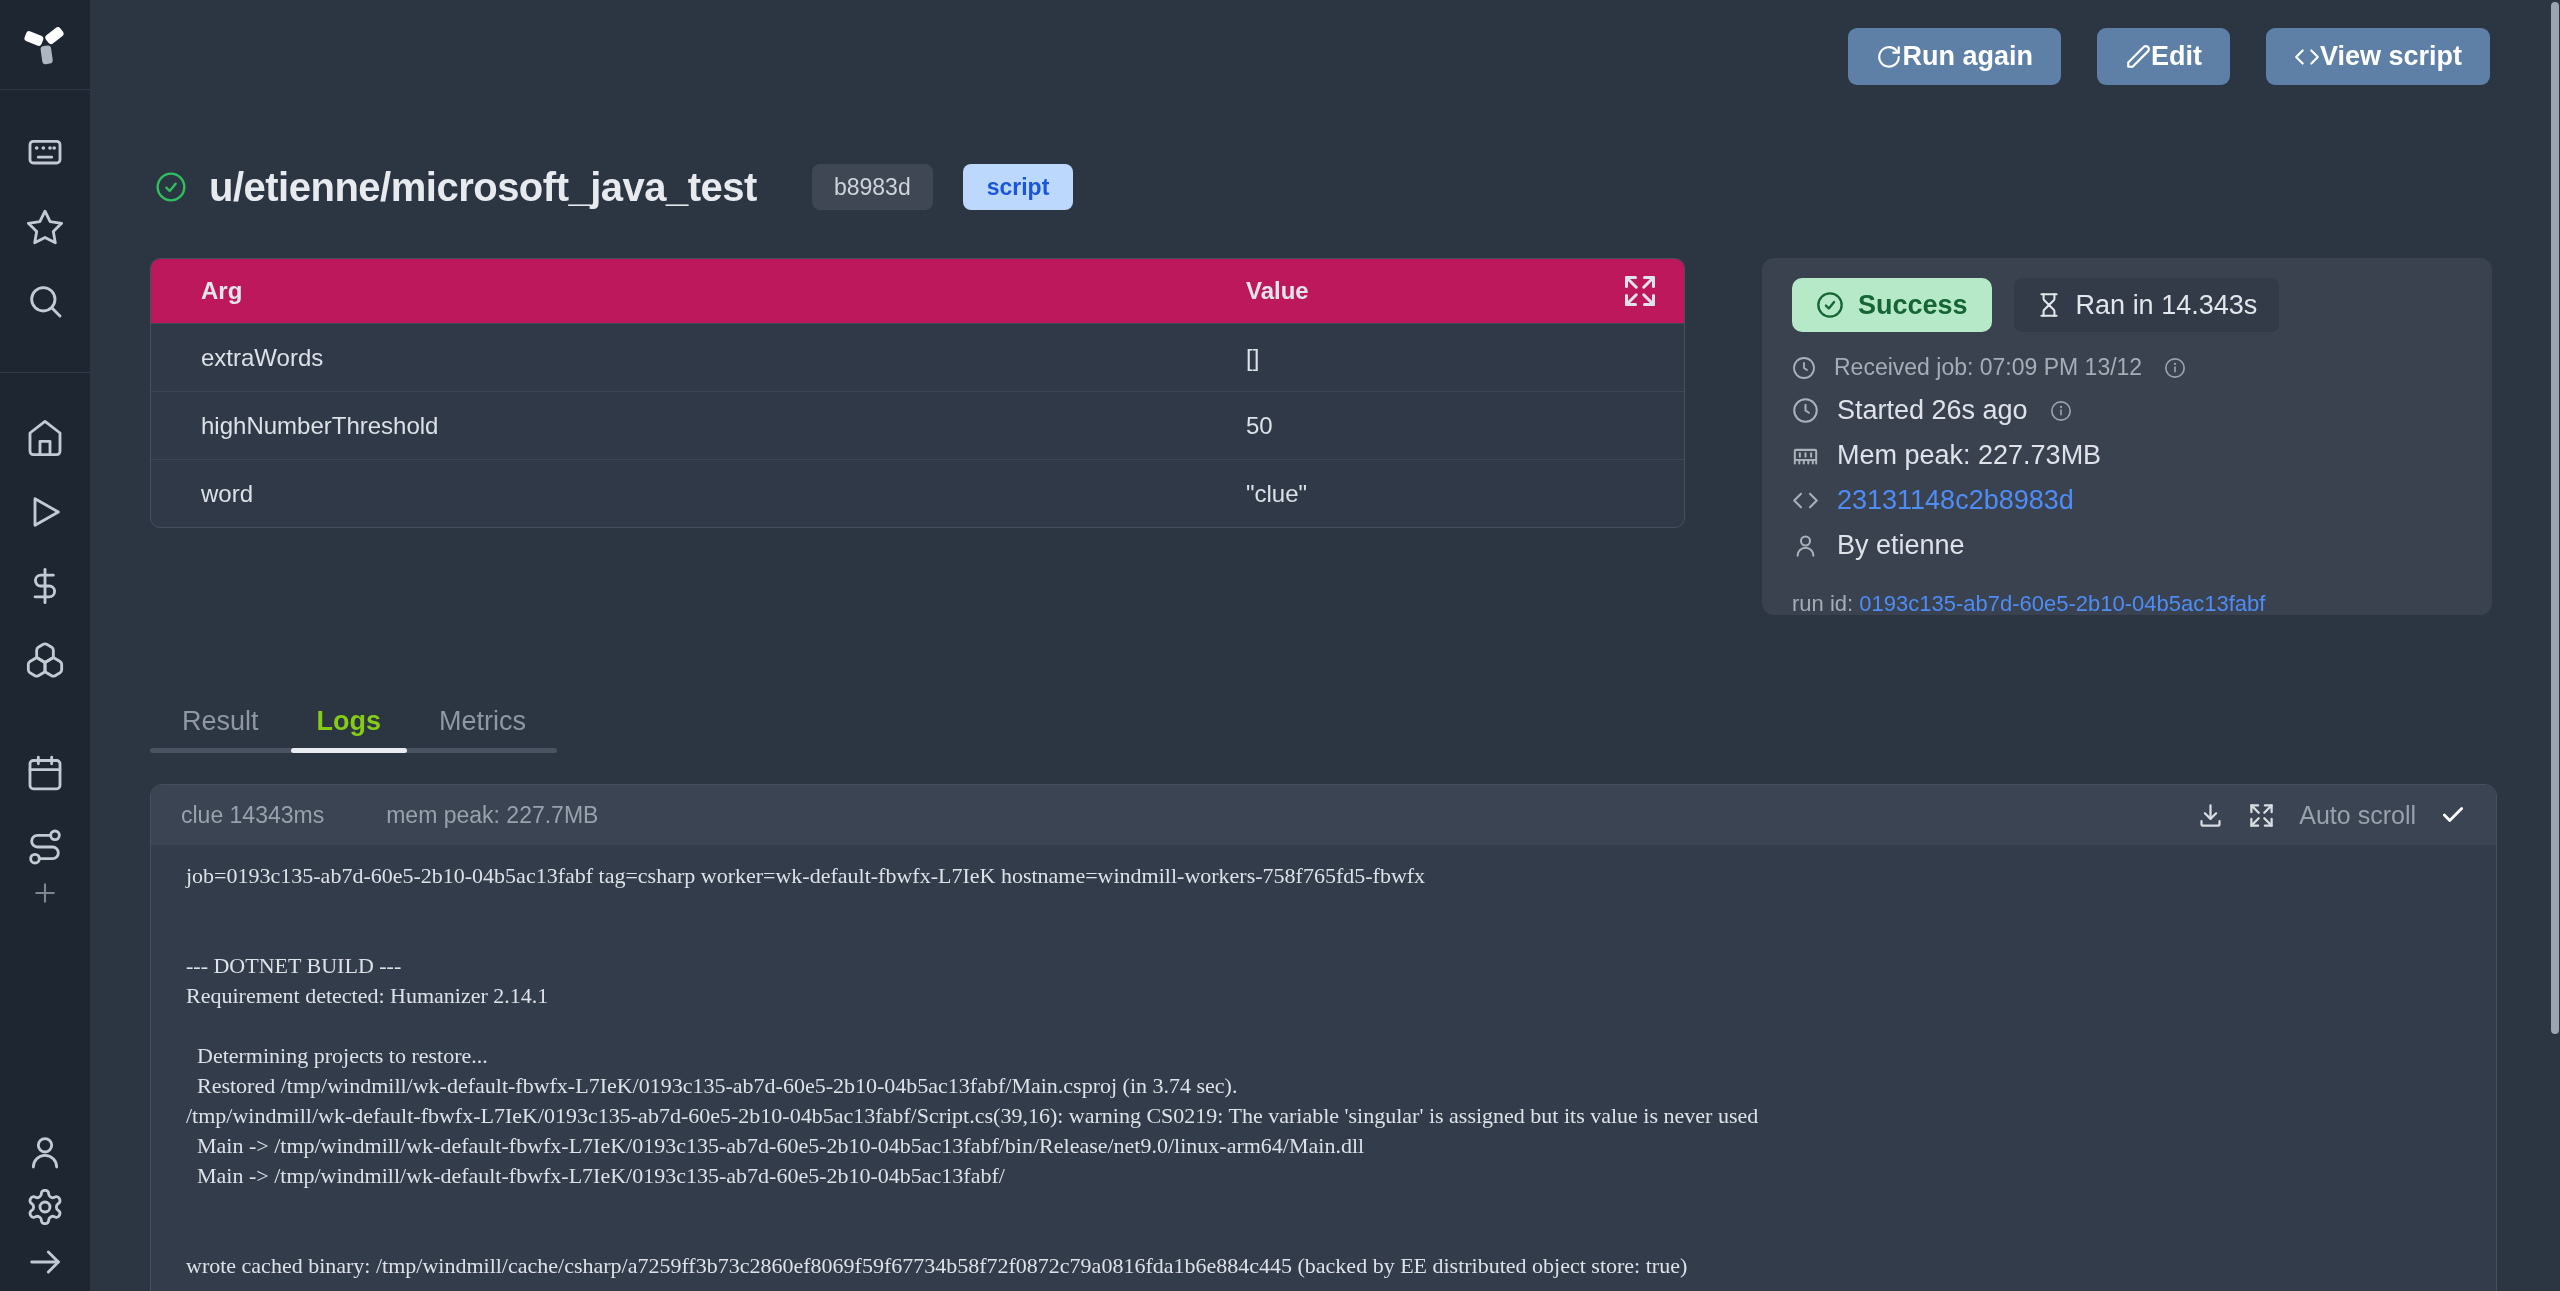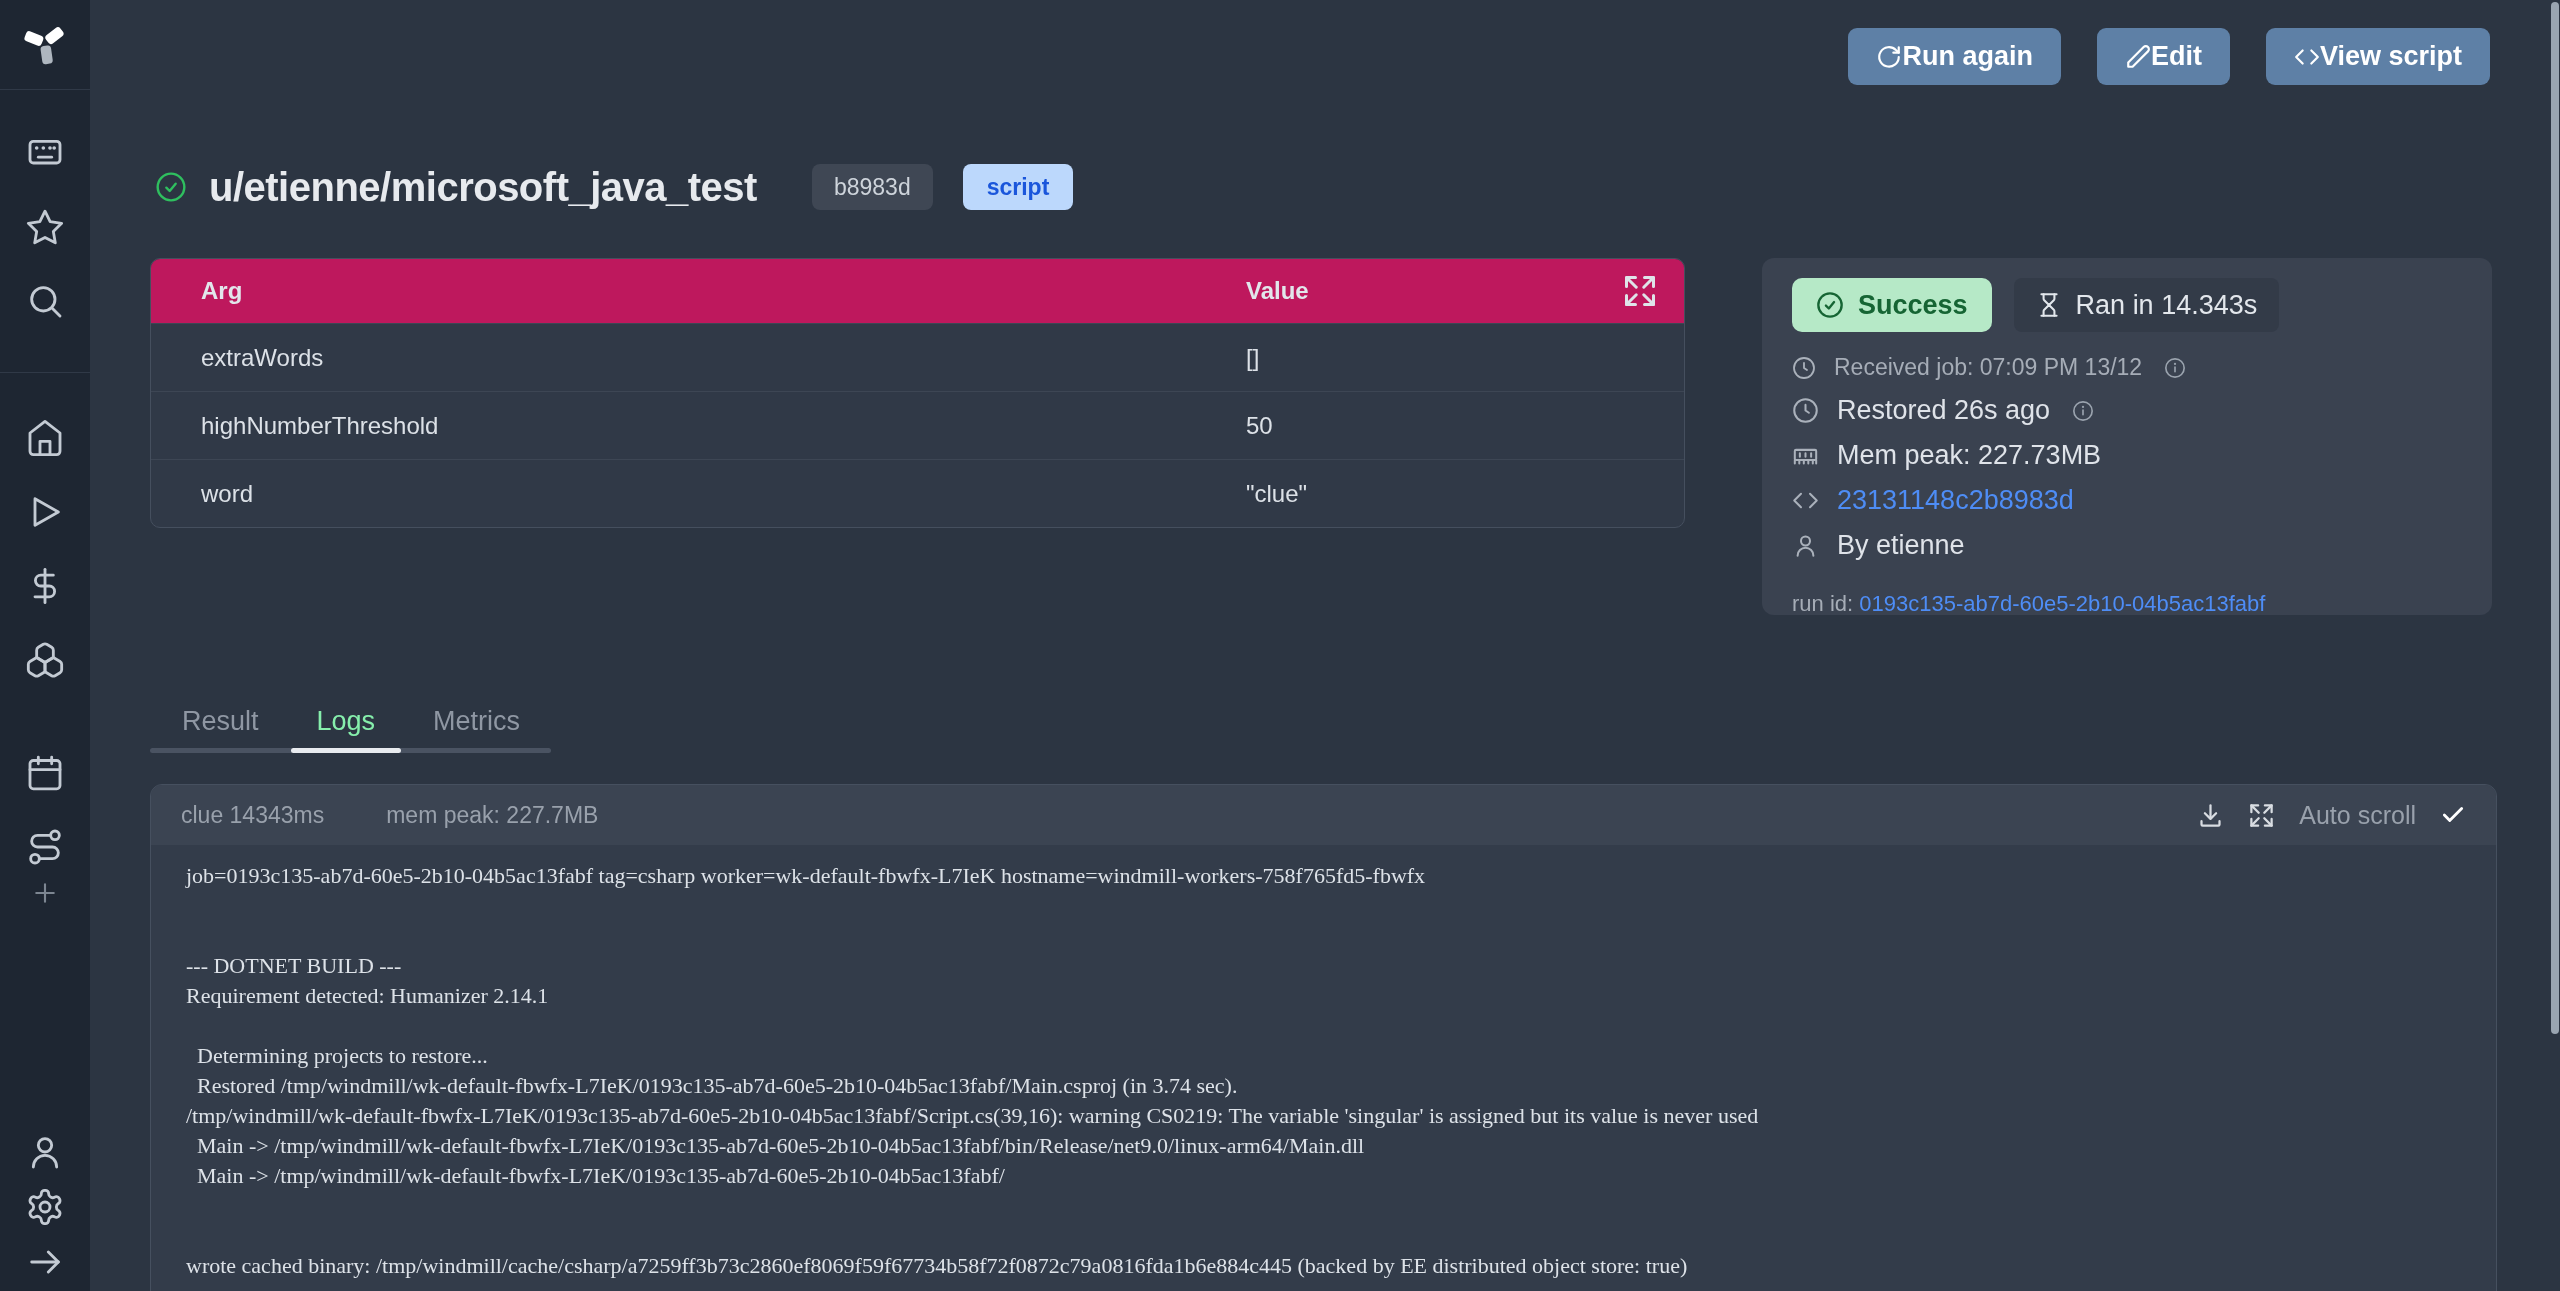--- a/index.html
+++ b/index.html
@@ -107,21 +107,21 @@
   .tabs {
     position:absolute; left:150px; top:706px;
     display:inline-flex; gap:58px;
     padding:0 31px 16px 32px;
   }
   .tabs::after {
     content:""; position:absolute; left:0; right:0; bottom:0;
     height:5px; background:#4a5362; border-radius:3px;
   }
   .tab { position:relative; font-size:27px; color:#8f97a3; cursor:pointer; }
-  .tab.active { color:#86efac; font-weight:400; }
+  .tab.active { color:#84cc16; font-weight:700; }
   .tab.active::after {
     content:""; position:absolute; left:-26px; right:-26px; bottom:-16px;
     height:5px; background:#e8ebef; border-radius:3px; z-index:1;
   }
 
   
   .log-panel {
     position:absolute; left:150px; top:784px; width:2347px; height:560px;
     background:#333c4a; border:1px solid #46505f; border-radius:12px;
     overflow:hidden;
@@ -362,21 +362,21 @@
     </span>
   </div>
 
   <div class="info-row">
     <span class="ic">
       <svg viewBox="0 0 24 24">
           <circle cx="12" cy="12" r="10"></circle>
           <path d="M12 7v5l3 2"></path>
         </svg>
     </span>
-    <span>Restored 26s ago</span>
+    <span>Started 26s ago</span>
     <span class="info-ic">
       <svg viewBox="0 0 24 24">
           <circle cx="12" cy="12" r="10"></circle>
           <path d="M12 11v5"></path>
           <path d="M12 7.5h.01" stroke-width="2.4"></path>
         </svg>
     </span>
   </div>
 
   <div class="info-row">

